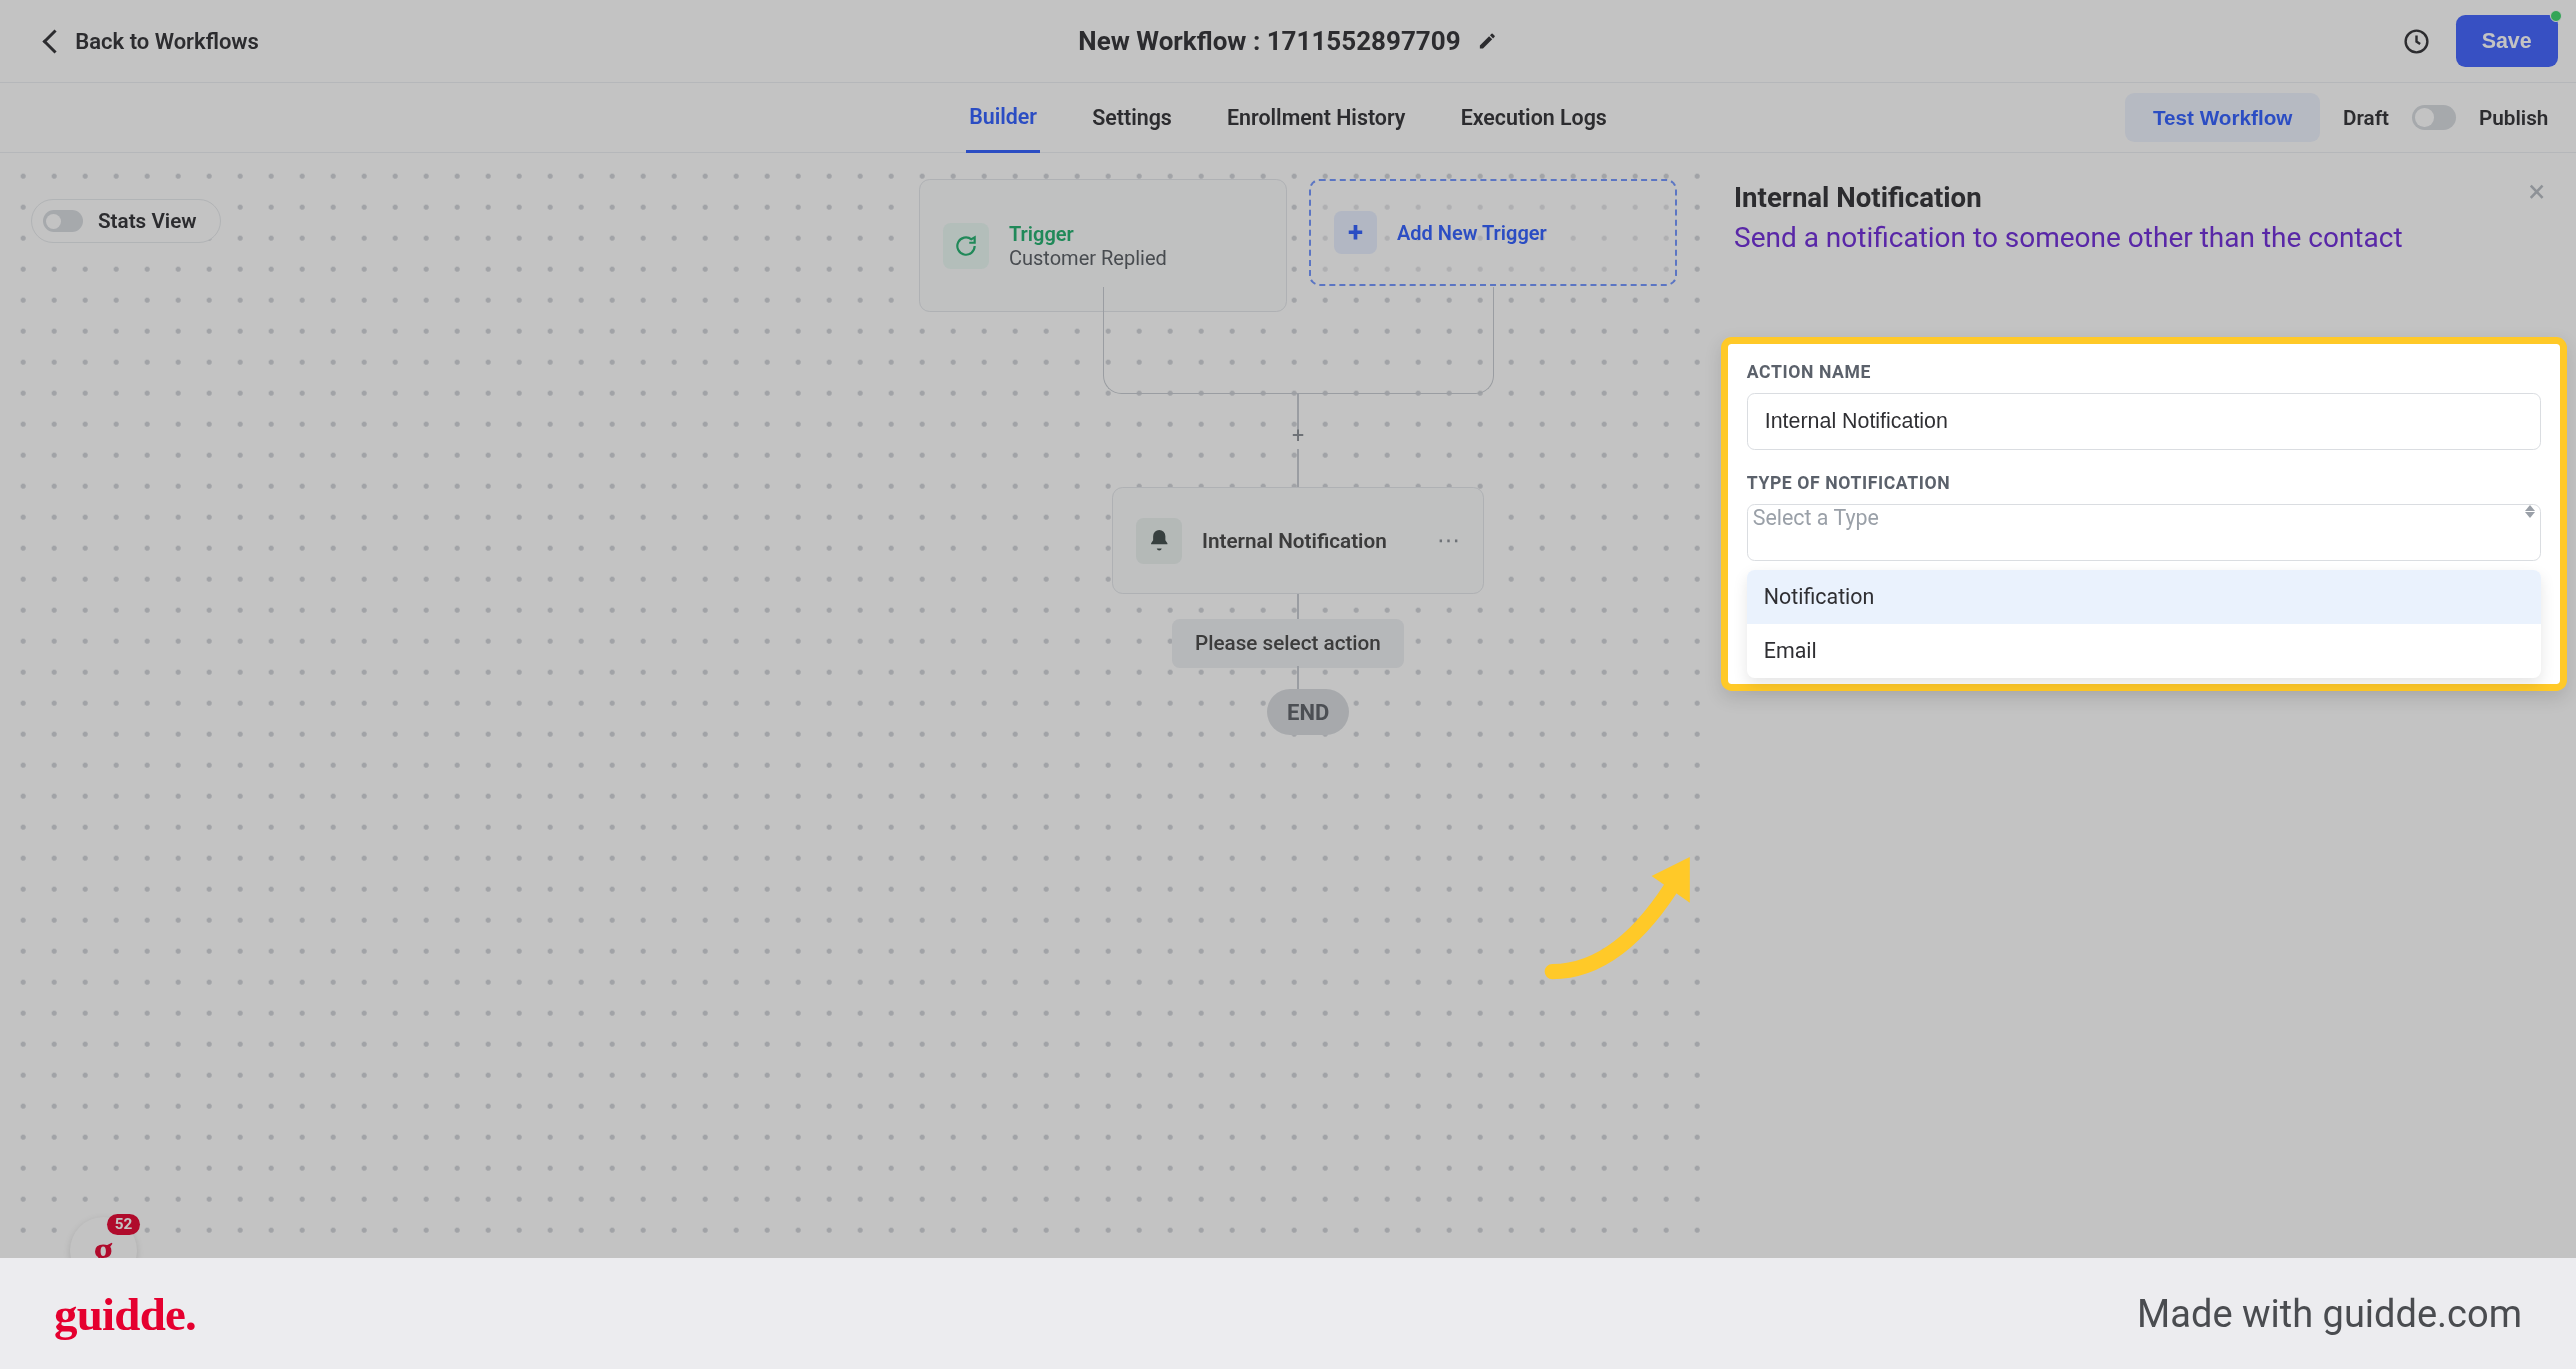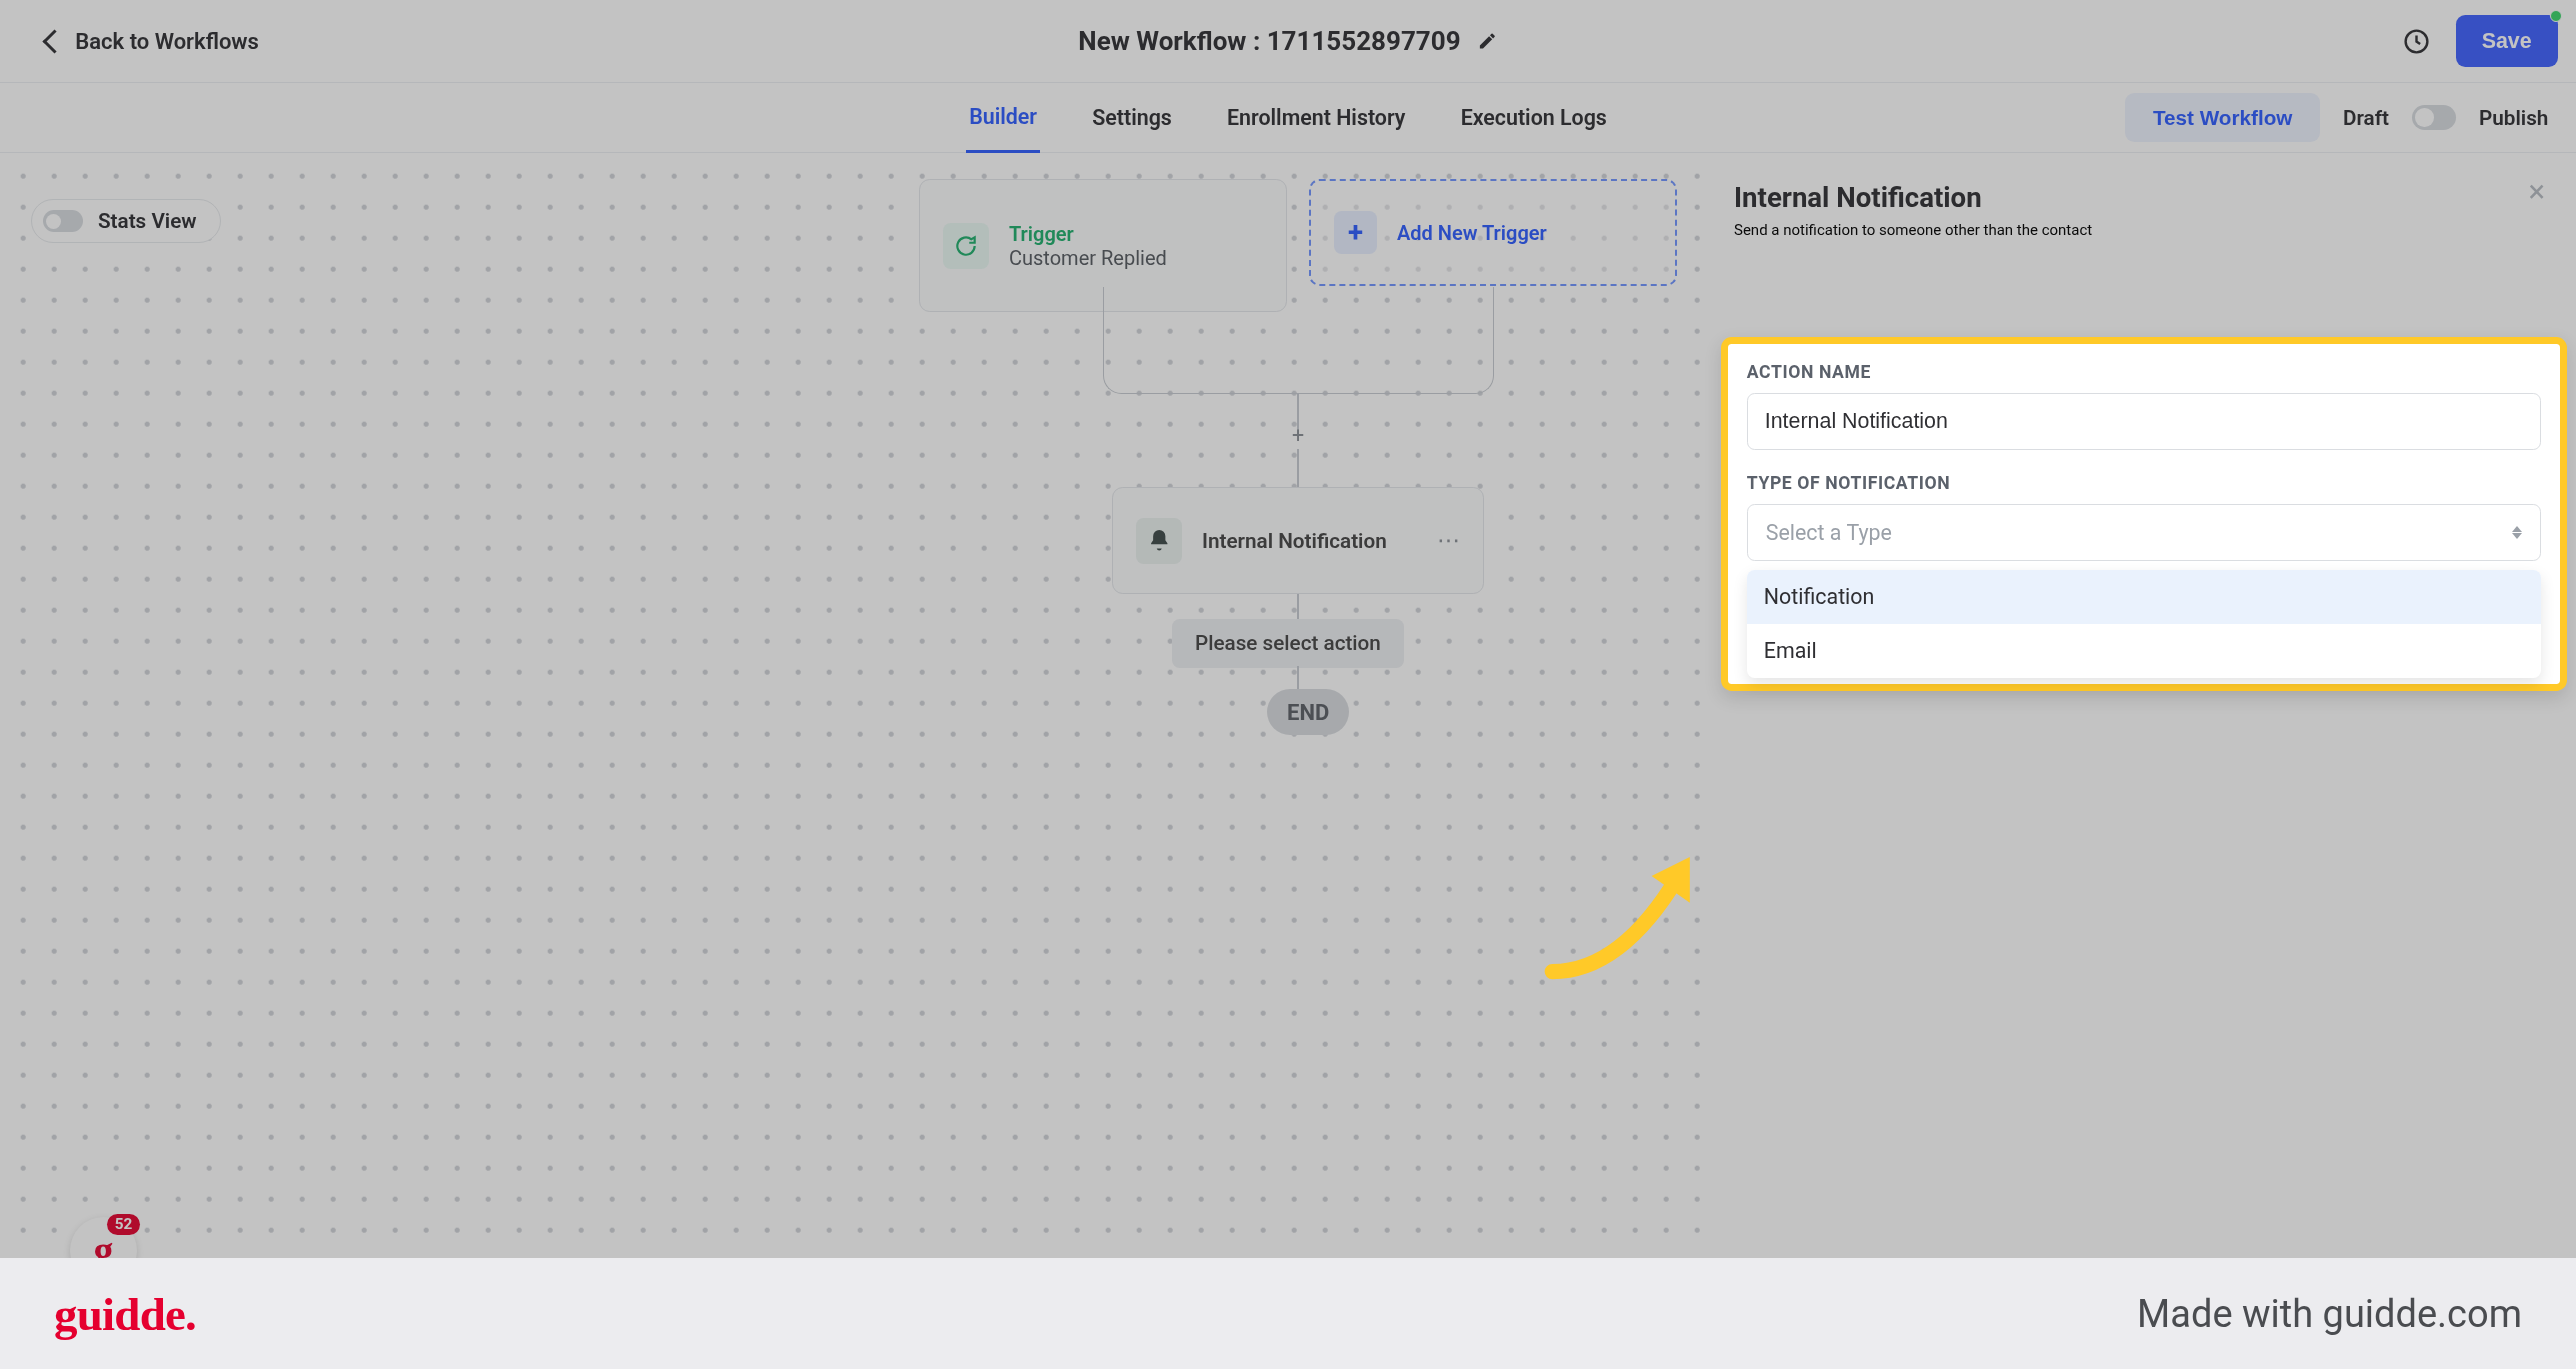--- a/index.html
+++ b/index.html
@@ -181,41 +181,41 @@
     border-radius:765px; padding:1.5px 7.7px;
   }
 
   
   .side-panel {
     position: absolute; top: 153px; right: 0; width: 873px; bottom: 111px;
     background: #fff;
   }
   .panel-hdr { padding: 27.6px 31px 20px 31px; display:flex; align-items:flex-start; }
   .panel-title { font-size: 27.6px; font-weight: 700; color: #2f2f33; }
-  .panel-sub { font-size: 15px; color: #000000; margin-top: 7.7px; }
+  .panel-sub { font-size: 28px; color: #6d28d9; margin-top: 7.7px; }
   .close-x { margin-left:auto; font-size: 31px; color: #b6bbc2; cursor: pointer; line-height: 0.7; }
 
   
   .highlight-box {
     position: absolute; top: 184px; left: 18.4px; right: 9.2px;
     border: 7.7px solid #ffc928; border-radius: 10.7px;
     background: #fff;
     z-index: 100; 
     padding: 18.4px 18.4px 6.1px 18.4px;
     box-shadow: 0 6.1px 18.4px rgba(0,0,0,0.12);
   }
   .fld-label { font-size: 17.6px; font-weight: 700; letter-spacing: 0.6px; color: #5b616b; margin-bottom: 10.7px; }
   .txt-input {
     width: 100%; height: 57px; border: 0.8px solid #dadde1; border-radius: 7.7px;
     font-size: 21.4px; padding: 0 17px; color: #2f2f33; outline: none; margin-bottom: 23px;
   }
   .sel-input {
     width: 100%; height: 57px; border: 0.8px solid #dadde1; border-radius: 7.7px;
-    font-size: 21.4px; padding: 0 18px; color: #9aa0a8;
-    display: flex; align-items: center; justify-content: space-between; cursor: pointer;
+    font-size: 21.4px; padding: 0 5px; color: #9aa0a8;
+    display: flex; align-items: flex-start; justify-content: space-between; cursor: pointer;
   }
   .chev-updown { display:flex; flex-direction:column; gap:1.5px; }
   .chev-updown span { width:0; height:0; border-left:5.4px solid transparent; border-right:5.4px solid transparent; }
   .chev-updown .up { border-bottom:6.1px solid #9aa0a8; }
   .chev-updown .dn { border-top:6.1px solid #9aa0a8; }
 
   .dropdown {
     margin-top: 9.2px;
     border-radius: 7.7px;
     box-shadow: 0 6.1px 15.3px rgba(0,0,0,0.10);

